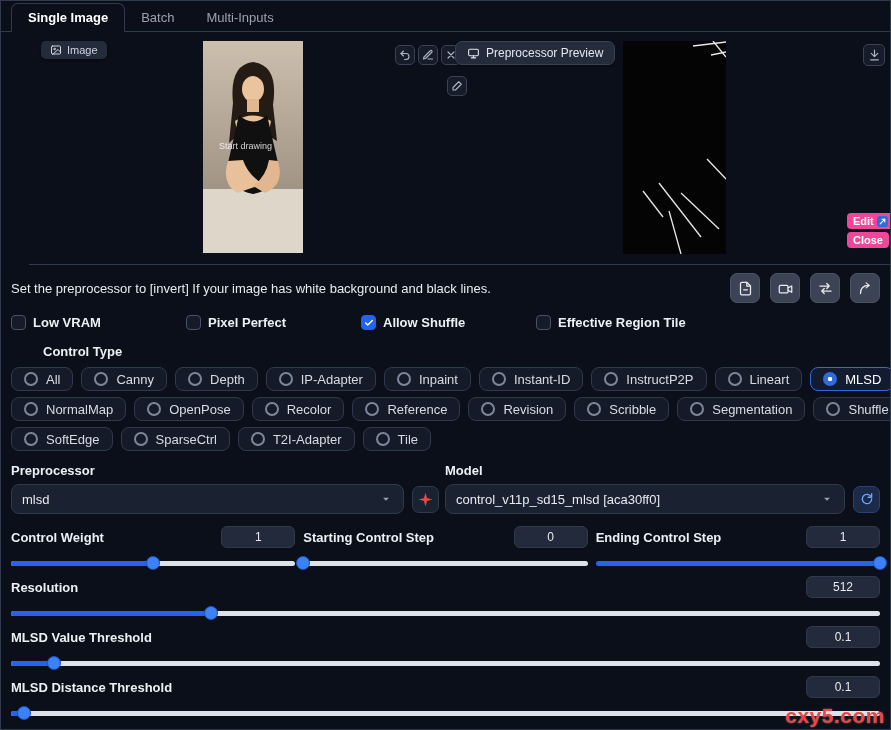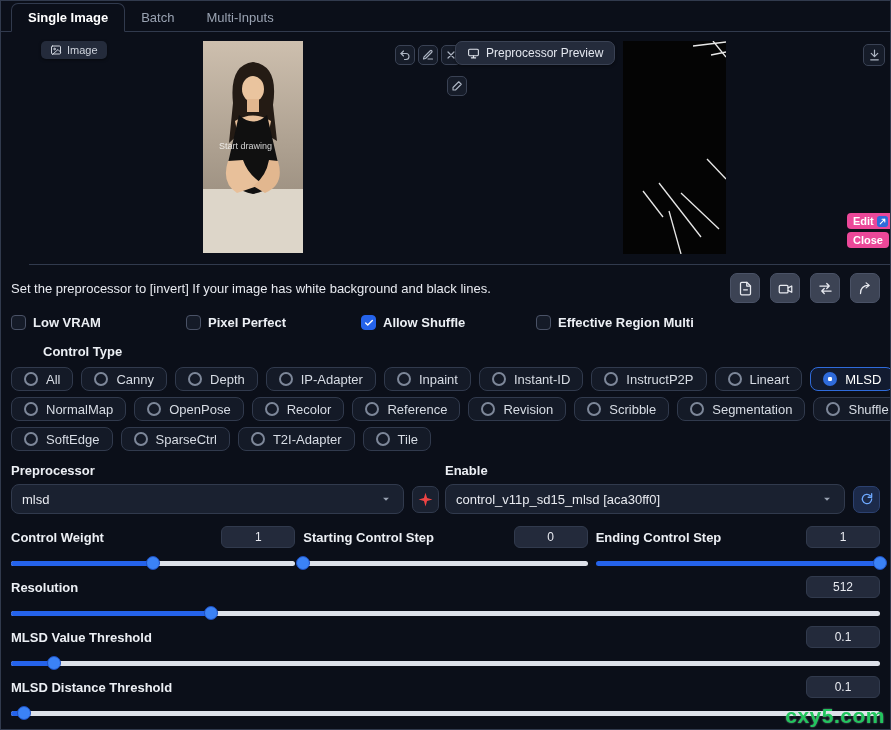--- a/index.html
+++ b/index.html
@@ -121,21 +121,21 @@
     background:#dde1e9; overflow:hidden;
   }
   .slider .fill { height:100%; background:#2563eb; width:0; }
   .slider .handle {
     position:absolute; top:0; left:0; width:14px; height:14px; border-radius:50%;
     background:#3b82f6; border:1px solid #1e4fc0; transform:translateX(-50%);
   }
 
   .watermark {
     position:absolute; right:5px; bottom:1px; font-size:21px; font-weight:700;
-    color:#22c55e; text-shadow:0 0 2px rgba(255,255,255,.45); letter-spacing:.5px;
+    color:#ef4444; text-shadow:0 0 2px rgba(255,255,255,.45); letter-spacing:.5px;
   }
   svg { display:block; }
 </style>
 </head>
 <body>
 
 <div class="root">
 
   <div class="tabbar">
     <div class="tab active">Single Image</div>
@@ -311,21 +311,21 @@
     <div class="cb">
       <span class="cb-box checked">
           <svg width="10" height="10" viewBox="0 0 24 24" fill="none" stroke="#fff" stroke-width="3.4" stroke-linecap="round" stroke-linejoin="round">
             <path d="M20 6L9 17l-5-5"></path>
           </svg>
         </span>
       <span class="cb-label">Allow Shuffle</span>
     </div>
     <div class="cb">
       <span class="cb-box"></span>
-      <span class="cb-label">Effective Region Multi</span>
+      <span class="cb-label">Effective Region Tile</span>
     </div>
   </div>
 
   <div class="section-label">Control Type</div>
   <div class="radio-rows">
     <div class="radio-row">
       <div class="radio">
           <span class="dot"></span>
           <span>All</span>
         </div>
@@ -431,21 +431,21 @@
         <div class="square-btn">
           <span>
               <svg width="15" height="15" viewBox="0 0 24 24">
                 <path d="M12 1l2.5 8.5L23 12l-8.5 2.5L12 23l-2.5-8.5L1 12l8.5-2.5z" fill="#ef4444"></path>
               </svg>
             </span>
         </div>
       </div>
     </div>
     <div class="pm-col-right">
-      <div class="pm-label">Enable</div>
+      <div class="pm-label">Model</div>
       <div class="pm-controls">
         <div class="dropdown">
           <span class="dropdown-value">control_v11p_sd15_mlsd [aca30ff0]</span>
           <span>
               <svg width="14" height="14" viewBox="0 0 24 24">
                 <path d="M7 10l5 5 5-5z" fill="#9aa3b2"></path>
               </svg>
             </span>
         </div>
         <div class="square-btn blue">

